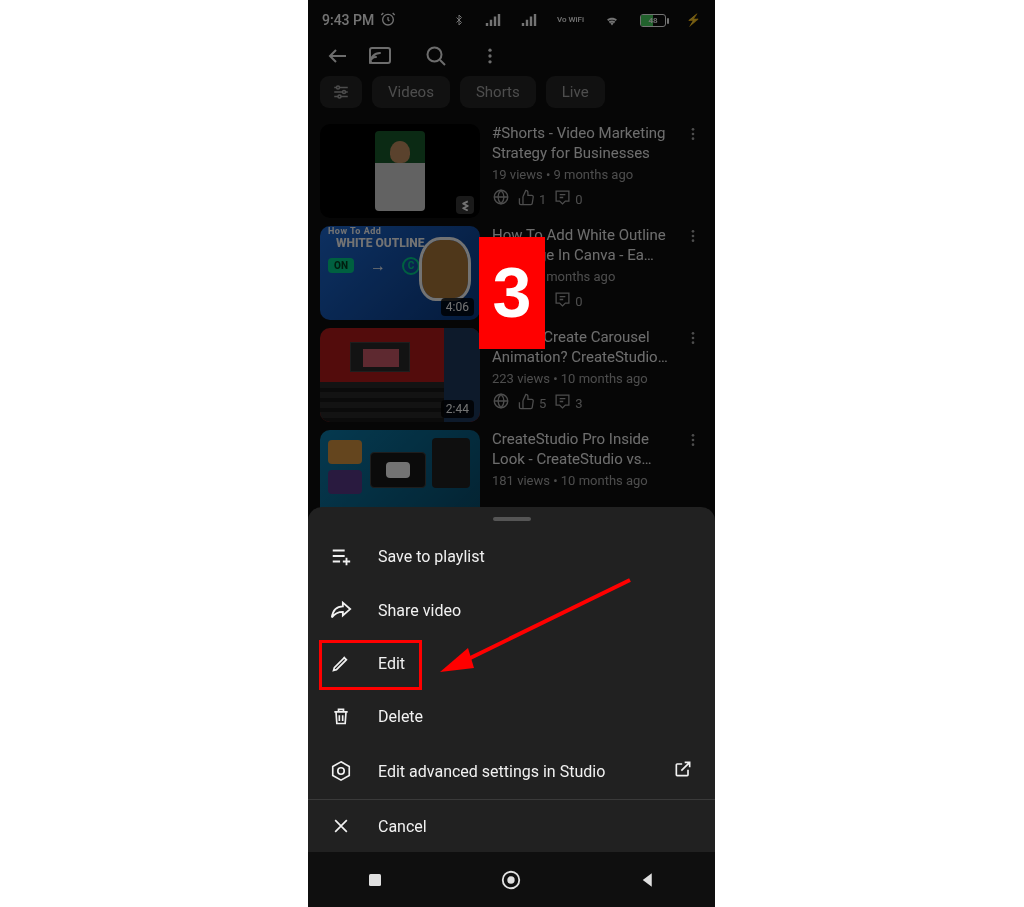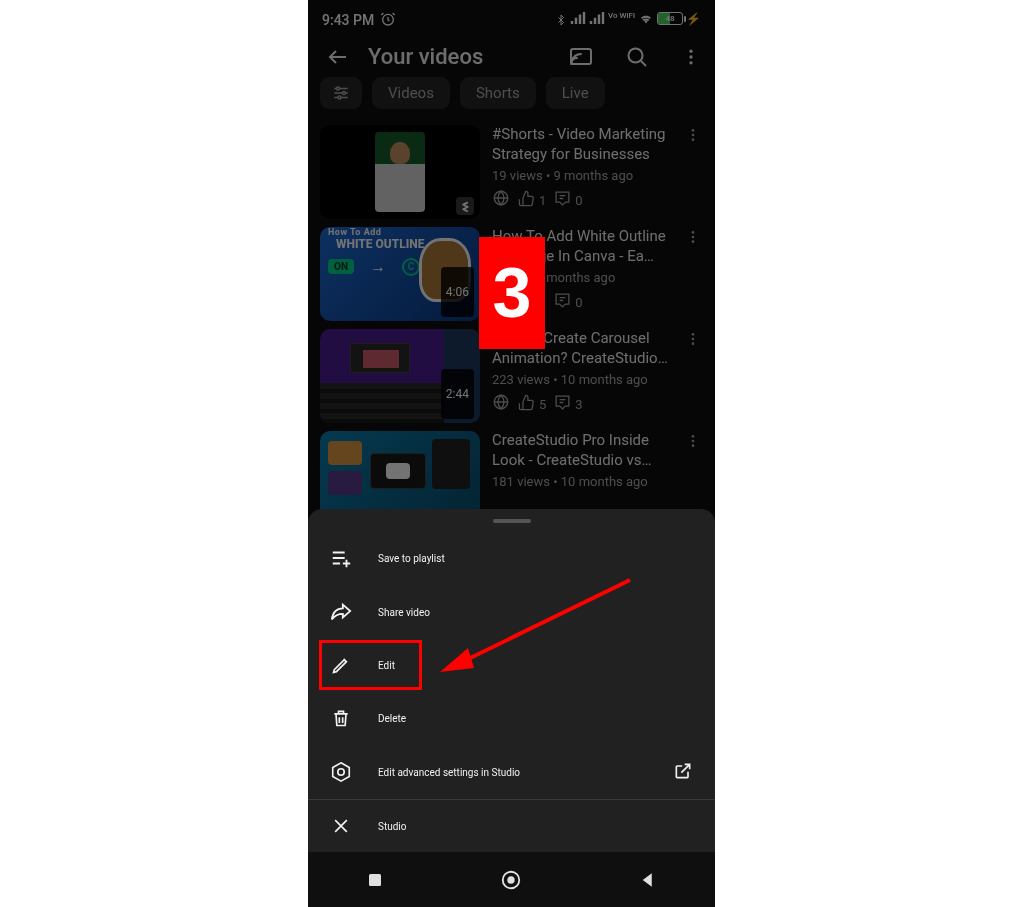--- a/index.html
+++ b/index.html
@@ -33,21 +33,21 @@
     align-items: center;
     padding: 6px 14px 0 14px;
     height: 34px;
     color: #fff;
     font-size: 14px;
     font-weight: 500;
     position: relative;
     z-index: 1;
   }
   .sb-left { display: flex; align-items: center; gap: 6px; }
-  .sb-right { display: flex; align-items: flex-start; gap: 3px; }
+  .sb-right { display: flex; align-items: center; gap: 20px; }
   .sb-right svg { display: block; }
   .batt {
     width: 26px; height: 13px;
     border: 1.4px solid #fff;
     border-radius: 3px;
     position: relative;
     display: flex; align-items: center;
   }
   .batt::after {
     content: ""; position: absolute; right: -4px; top: 3px;
@@ -75,21 +75,21 @@
   .vlist { position: relative; z-index: 1; }
   .vrow { display: flex; padding: 4px 12px; gap: 12px; }
   .thumb {
     width: 160px; height: 94px; border-radius: 10px;
     background: #000; position: relative; flex-shrink: 0;
     overflow: hidden;
   }
   .thumb .dur {
     position: absolute; right: 6px; bottom: 4px;
     background: rgba(0,0,0,0.8); color: #fff;
-    font-size: 12px; padding: 18px 5px; border-radius: 4px;
+    font-size: 12px; padding: 2px 5px; border-radius: 4px;
   }
   .thumb .shorts-badge {
     position: absolute; right: 6px; bottom: 4px;
     width: 18px; height: 18px; background: #3a3a3a; border-radius: 4px;
     display:flex;align-items:center;justify-content:center;
   }
   .vmeta { flex: 1; min-width: 0; }
   .vtitle { color: #f1f1f1; font-size: 15px; line-height: 1.3; display: -webkit-box; -webkit-line-clamp: 2; -webkit-box-orient: vertical; overflow: hidden; }
   .vsub { color: #aaa; font-size: 13px; margin-top: 4px; }
   .vstats { display: flex; gap: 8px; align-items: center; color: #aaa; margin-top: 6px; }
@@ -99,37 +99,37 @@
   .thumb1 { display:flex; align-items:center; justify-content:center; }
   .thumb1 .portrait { width: 50px; height: 80px; background: linear-gradient(#1a5e2e 0 40%, #d9d9d9 40%); border-radius: 4px; position: relative; }
   .thumb1 .portrait::before { content:""; position:absolute; left:50%; top:10px; transform:translateX(-50%); width:20px; height:22px; background:#c79265; border-radius:50% 50% 40% 40%; }
   .thumb2 { background: linear-gradient(135deg,#1e6bd6,#0a3b85); }
   .thumb2 .t2top { color:#fff; font-size:9px; font-weight:700; padding:0 0 0 8px; letter-spacing:0.5px;}
   .thumb2 .t2mid { color:#fff; font-size:12px; font-weight:800; padding:0 0 0 16px; }
   .thumb2 .t2bot { display:flex; align-items:center; gap:16px; padding:6px 0 0 8px;}
   .thumb2 .onbadge { background:#00d68f; color:#042; font-size:10px; font-weight:800; padding:2px 6px; border-radius:4px;}
   .thumb2 .c { width:18px;height:18px;border:2px solid #00d68f;border-radius:50%; display:flex;align-items:center;justify-content:center;color:#00d68f;font-size:10px;font-weight:700;}
   .thumb2 .cat { position:absolute; right:12px; top:14px; width:46px; height:58px; background:#b07a3a; border-radius:40% 40% 30% 30%; outline:3px solid #fff; }
-  .thumb3 { background:#4c1d95; }
+  .thumb3 { background:#b91c1c; }
   .thumb3 .panel { position:absolute; right:0; top:0; bottom:0; width:36px; background:#1d3a5f;}
   .thumb3 .tl { position:absolute; left:0; right:36px; bottom:0; height:40px; background:repeating-linear-gradient(#2a2a2a 0 6px,#1a1a1a 6px 10px);}
   .thumb3 .car { position:absolute; left:30px; top:14px; width:60px; height:30px; background:#2a2a2a; border:1px solid #444;}
   .thumb3 .car::before{content:"";position:absolute;left:12px;top:6px;width:36px;height:18px;background:#d15b6b;}
   .thumb4 { background: linear-gradient(135deg,#0d7fb0,#084e6e); }
   .thumb4 .cell{position:absolute;width:34px;height:24px;border-radius:4px;}
   
   .sheet {
     position: absolute; left: 0; right: 0; bottom: 55px;
     background: #212121; border-radius: 14px 14px 0 0;
     z-index: 10; padding-top: 10px;
   }
   .sheet-handle { width: 38px; height: 4px; background: #555; border-radius: 2px; margin: 0 auto 8px; }
   .sheet-item {
     display: flex; align-items: center; gap: 26px;
-    padding: 16px 22px; color: #f1f1f1; font-size: 10px;
+    padding: 16px 22px; color: #f1f1f1; font-size: 16px;
   }
   .sheet-item .sicon { width: 22px; display:flex; justify-content:center; }
   .sheet-divider { height: 1px; background: #3a3a3a; margin: 0; }
   .ext-icon { margin-left: auto; }
   
   .navbar {
     position: absolute; left: 0; right: 0; bottom: 0; height: 55px;
     background: #0f0f0f; display: flex; justify-content: space-around; align-items: center;
     z-index: 11;
   }
@@ -191,21 +191,20 @@
       <span style="font-size:12px;">⚡</span>
     </div>
   </div>
 
   <div class="page-header">
     <span class="hicon">
       <svg width="24" height="24" viewBox="0 0 24 24" fill="none" stroke="#f1f1f1" stroke-width="2">
           <path d="M20 12H4M10 6l-6 6 6 6"></path>
         </svg>
     </span>
-    <span class="page-title">Your videos</span>
     <span class="hicon">
       <svg width="24" height="24" viewBox="0 0 24 24" fill="none" stroke="#f1f1f1" stroke-width="2">
           <rect x="2" y="4" width="20" height="15" rx="2"></rect>
           <path d="M2 19a6 6 0 016-6M2 19a10 10 0 0110-10" stroke-linecap="round"></path>
           <circle cx="3" cy="18" r="1" fill="#f1f1f1" stroke="none"></circle>
         </svg>
     </span>
     <span class="hicon" style="margin-left:14px;">
       <svg width="24" height="24" viewBox="0 0 24 24" fill="none" stroke="#f1f1f1" stroke-width="2">
           <circle cx="10.5" cy="10.5" r="7"></circle>
@@ -433,21 +432,21 @@
     </div>
 
     <div class="sheet-divider"></div>
 
     <div class="sheet-item">
       <span class="sicon">
         <svg width="20" height="20" viewBox="0 0 24 24" fill="none" stroke="#f1f1f1" stroke-width="2">
             <path d="M5 5l14 14M19 5L5 19"></path>
           </svg>
       </span>
-      <span>Studio</span>
+      <span>Cancel</span>
     </div>
   </div>
 
   <div class="navbar">
     <span class="nbtn">
         <svg width="18" height="18" viewBox="0 0 24 24" fill="#e0e0e0">
           <rect x="4" y="4" width="16" height="16" rx="2"></rect>
         </svg>
       </span>
     <span class="nbtn">

